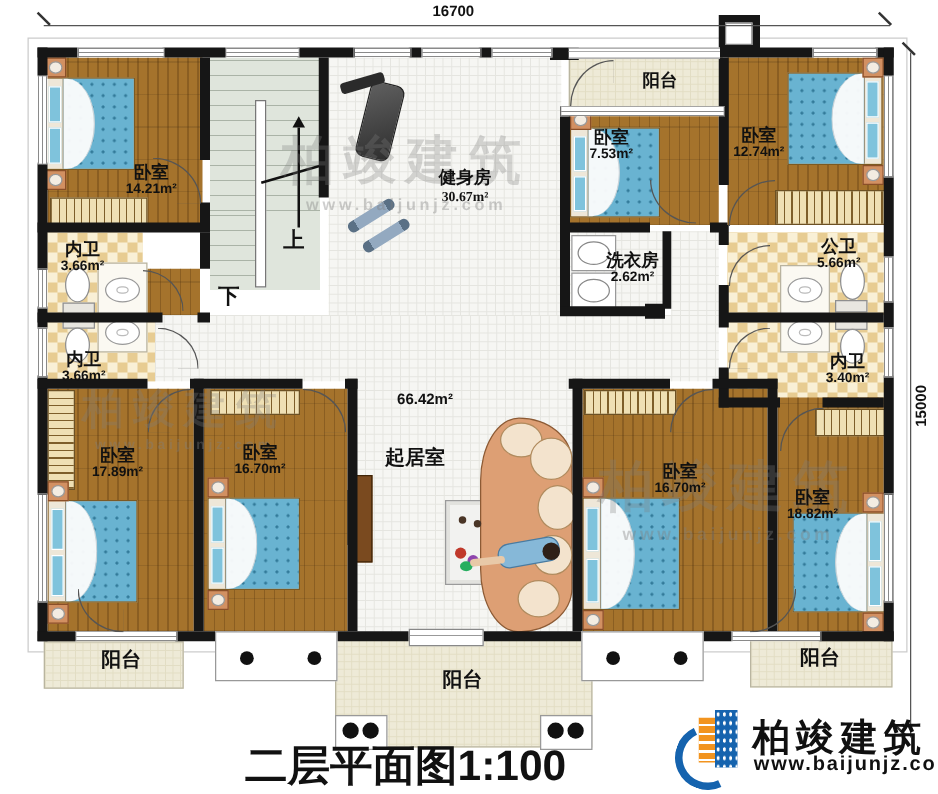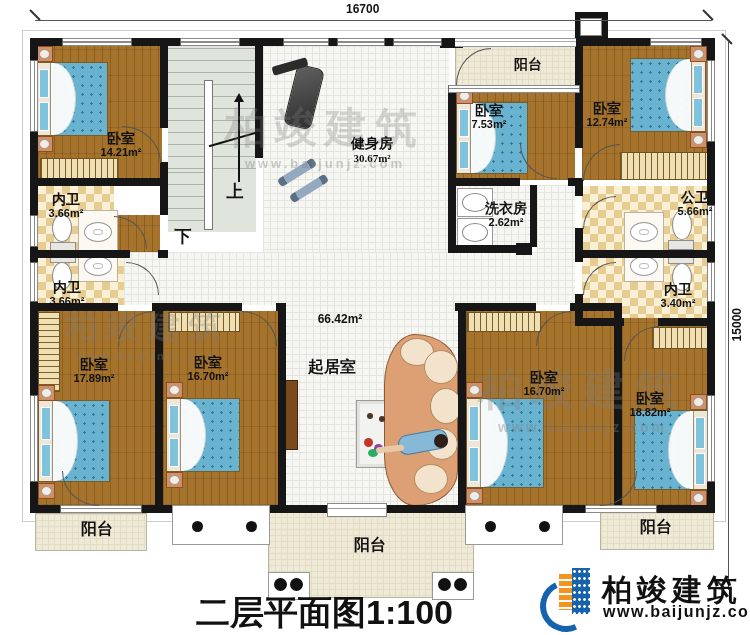--- a/index.html
+++ b/index.html
@@ -409,21 +409,21 @@
     <span class="ra">7.53m²</span>
   </div>
   <div class="rl" style="left:607px;top:114px;">
     <span class="rn">卧室</span>
     <span class="ra">12.74m²</span>
   </div>
   <div class="rl" style="left:506px;top:214px;">
     <span class="rn">洗衣房</span>
     <span class="ra">2.62m²</span>
   </div>
-  <div class="rl" style="left:695px;top:203px;">
+  <div class="rl" style="left:671px;top:203px;">
     <span class="rn">公卫</span>
     <span class="ra">5.66m²</span>
   </div>
   <div class="rl" style="left:678px;top:295px;">
     <span class="rn">内卫</span>
     <span class="ra">3.40m²</span>
   </div>
   <div class="rl" style="left:66px;top:205px;">
     <span class="rn">内卫</span>
     <span class="ra">3.66m²</span>

